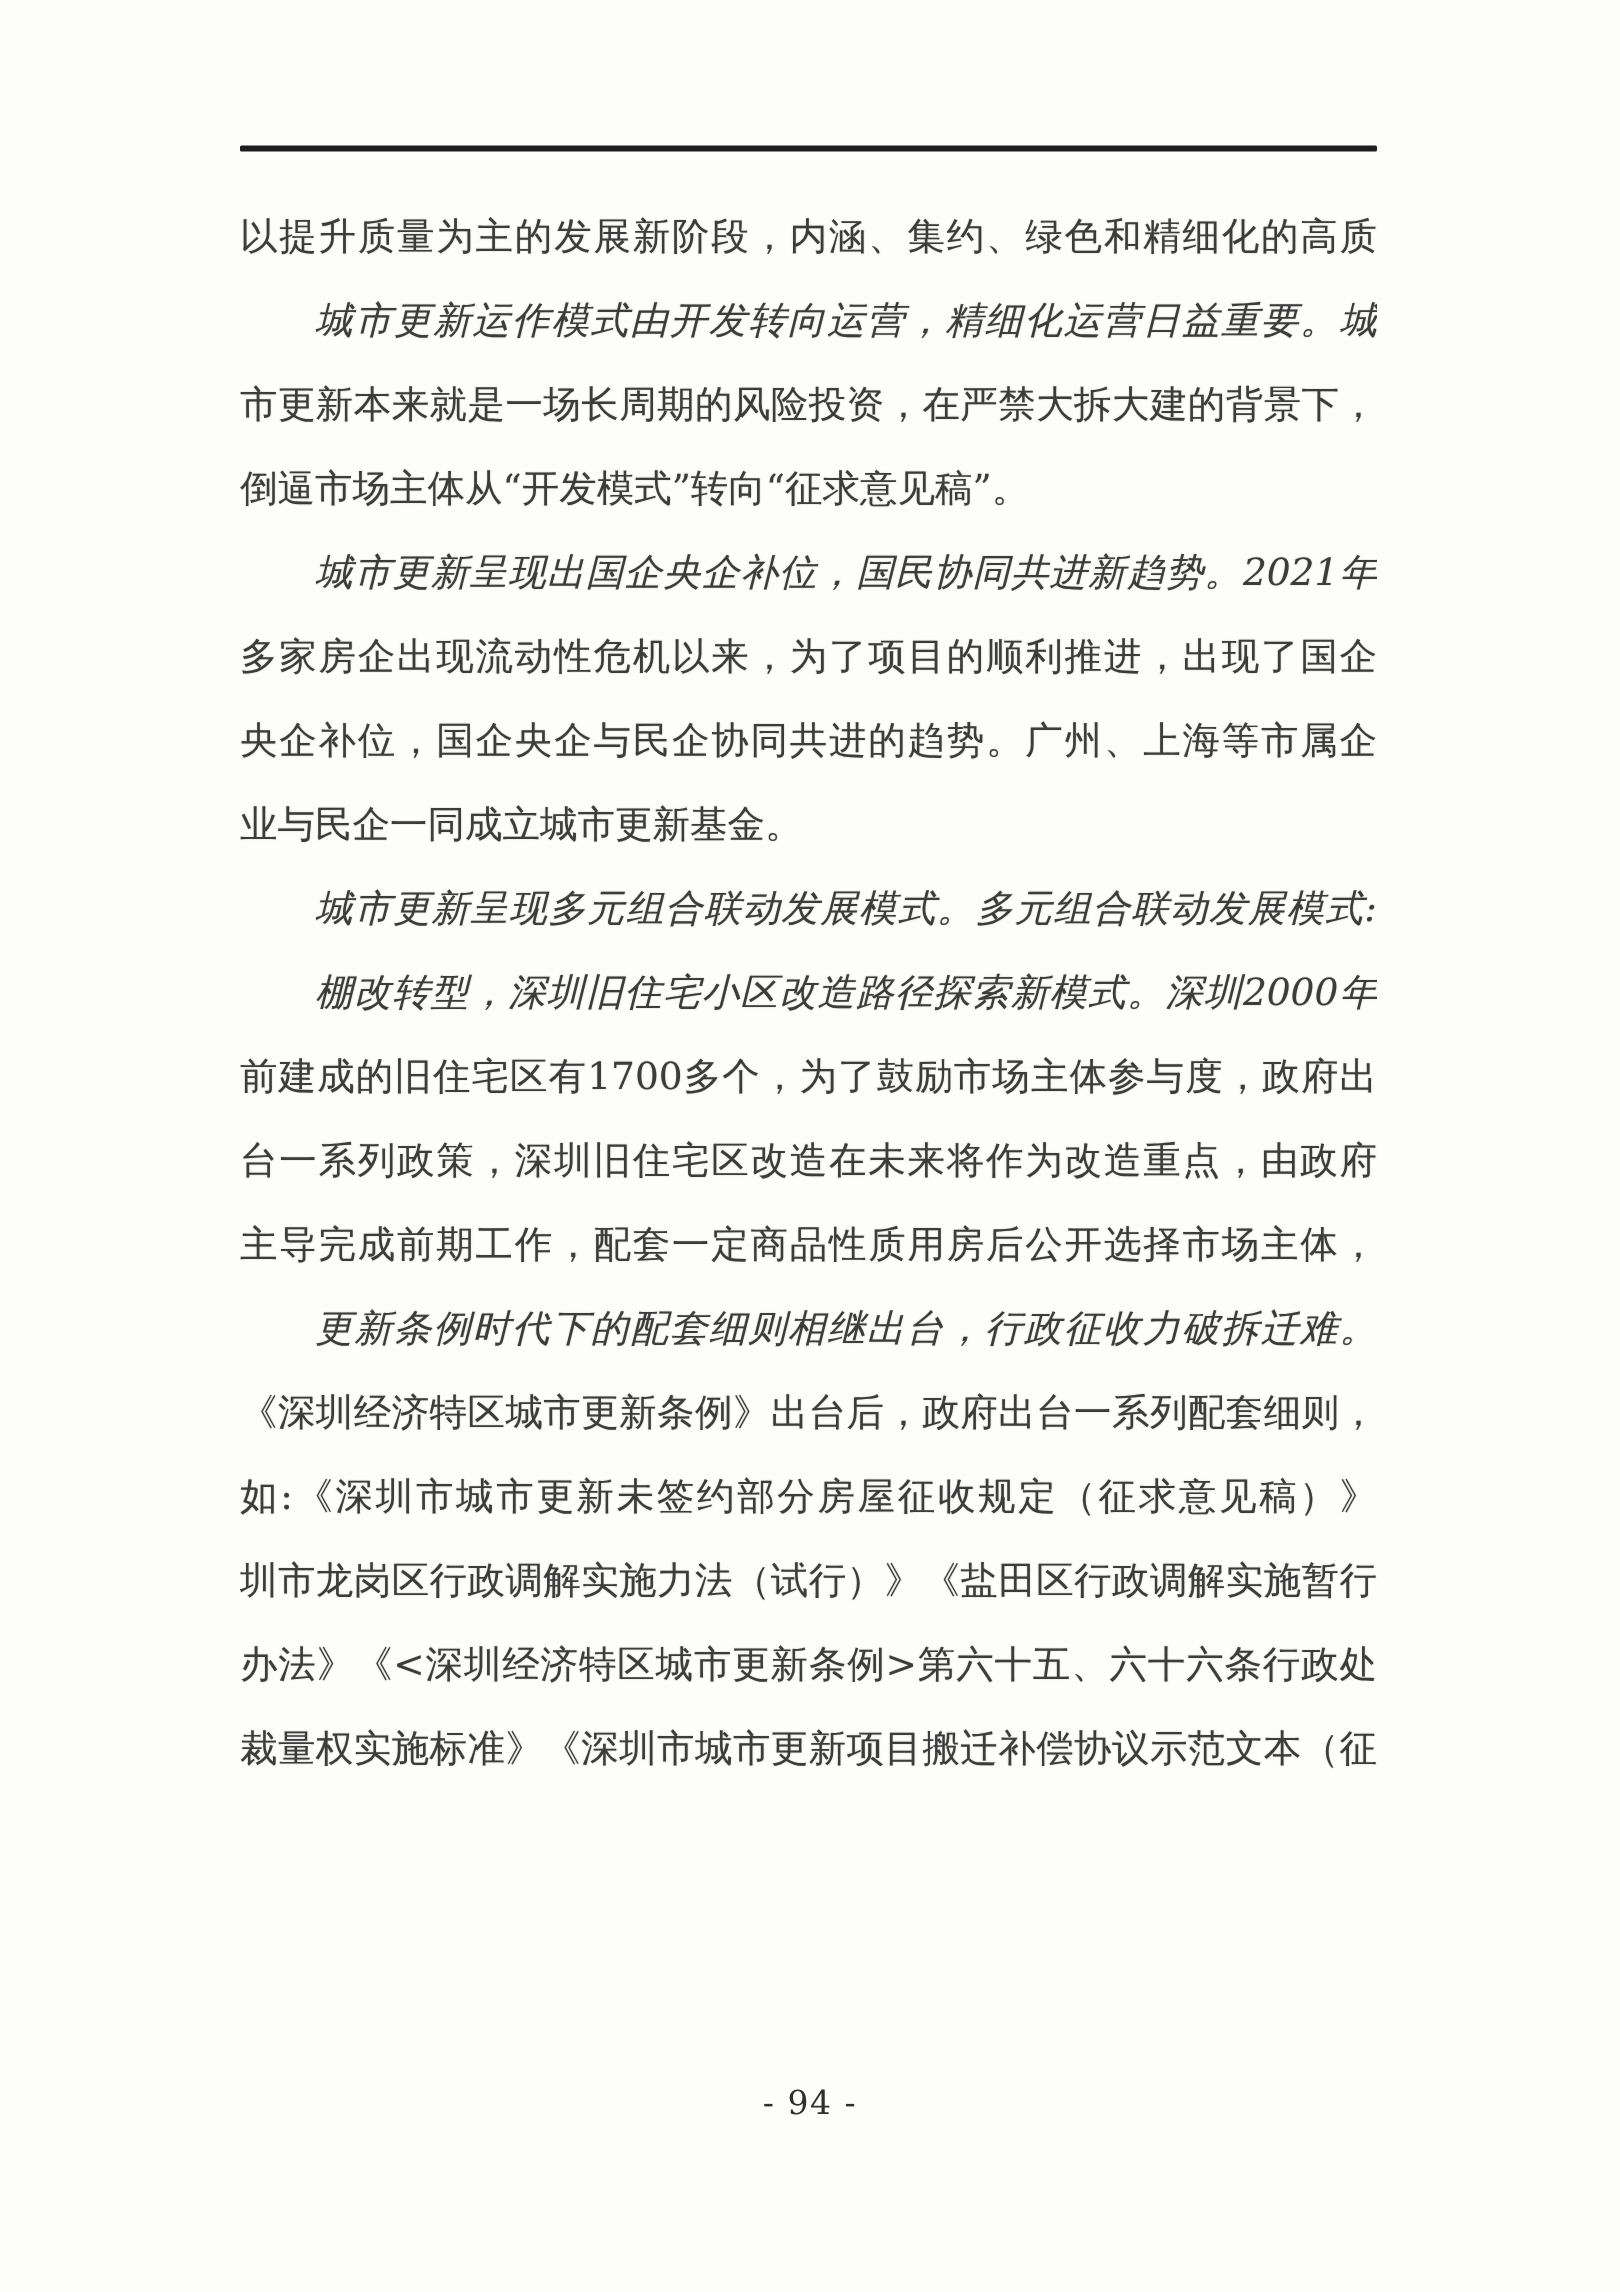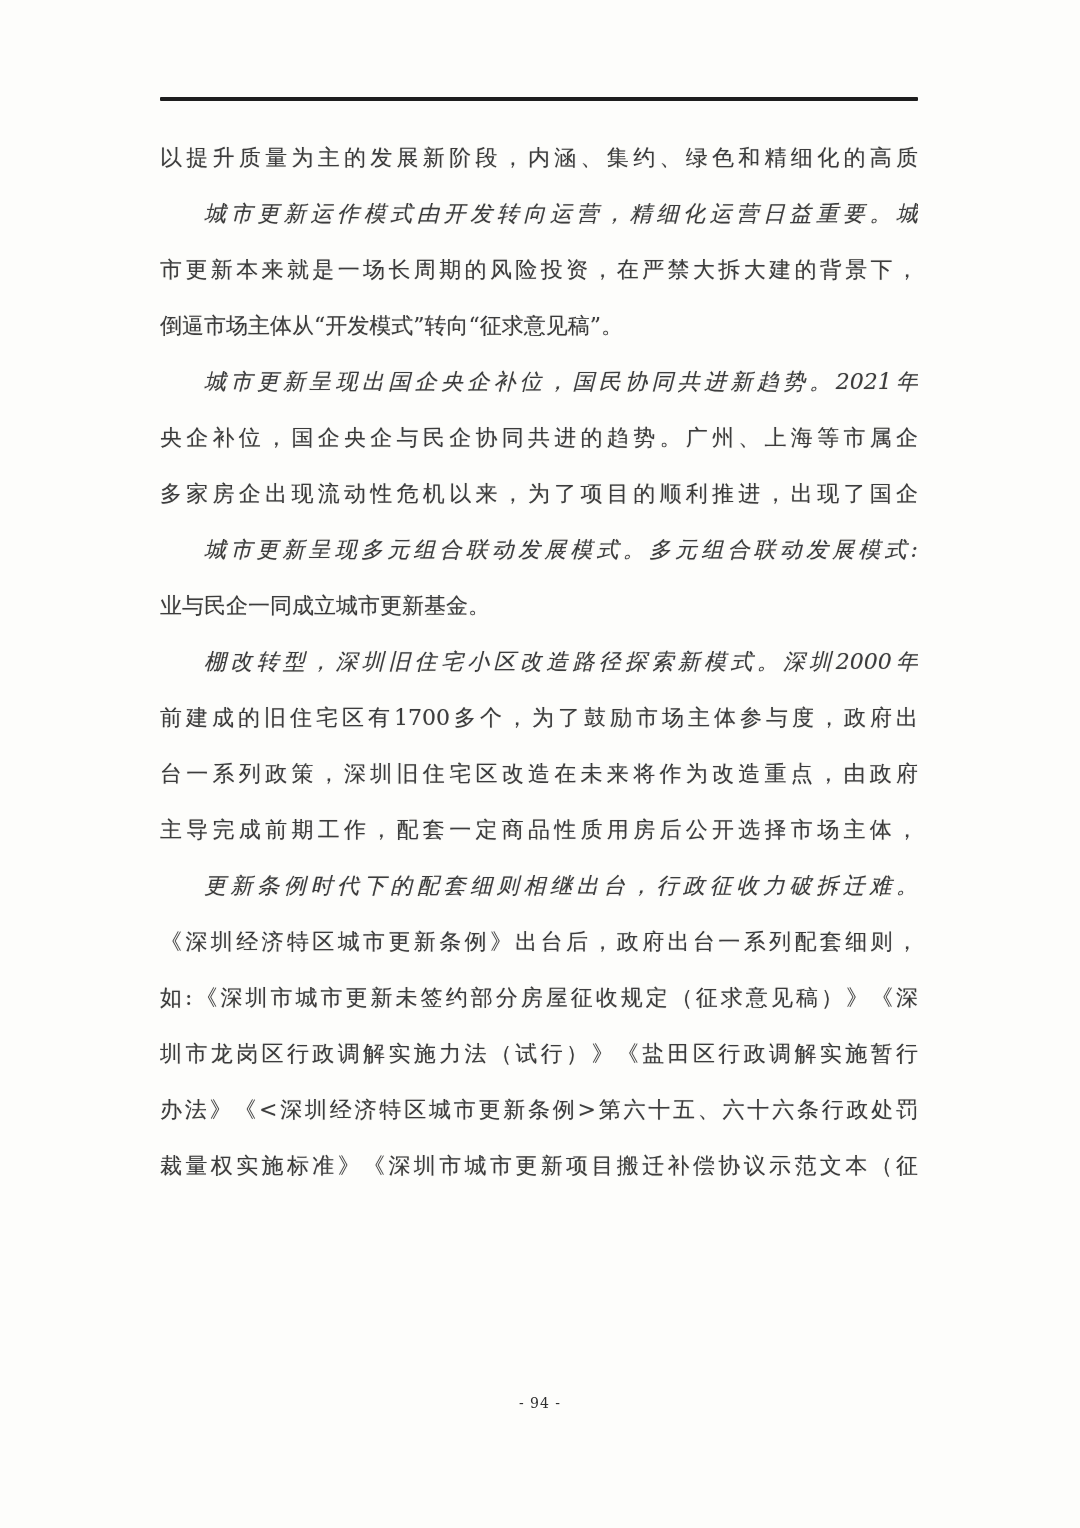--- a/index.html
+++ b/index.html
@@ -36,64 +36,64 @@
     position: absolute;
     left: 160px;
     top: 130px;
     width: 758px;
   }
   .line {
     margin: 0;
     padding: 0;
     height: 56px;
     line-height: 56px;
-    font-size: 22px;
+    font-size: 25px;
     color: var(--fg);
     text-align: justify;
     text-align-last: justify;
     overflow: hidden;
     white-space: normal;
     text-shadow: 0 0 1px rgba(70,70,70,0.40);
   }
   .line.end {
     text-align-last: left;
   }
   .line.indent {
     text-indent: 2em;
     font-style: italic;
   }
   .footer {
     position: absolute;
     left: 0;
     top: 1388px;
     width: 1080px;
     text-align: center;
-    font-size: 14px;
+    font-size: 22px;
     line-height: 30px;
     color: var(--footer-fg);
     letter-spacing: 1px;
   }
 </style>
 </head>
 <body>
 
 <div class="page">
 
   <div class="header-rule"></div>
 
   <main class="content">
     <p class="line">以提升质量为主的发展新阶段，内涵、集约、绿色和精细化的高质</p>
     <p class="line indent">城市更新运作模式由开发转向运营，精细化运营日益重要。城</p>
     <p class="line">市更新本来就是一场长周期的风险投资，在严禁大拆大建的背景下，</p>
     <p class="line end">倒逼市场主体从“开发模式”转向“征求意见稿”。</p>
     <p class="line indent">城市更新呈现出国企央企补位，国民协同共进新趋势。2021年</p>
+    <p class="line">多家房企出现流动性危机以来，为了项目的顺利推进，出现了国企</p>
     <p class="line">央企补位，国企央企与民企协同共进的趋势。广州、上海等市属企</p>
-    <p class="line">多家房企出现流动性危机以来，为了项目的顺利推进，出现了国企</p>
+    <p class="line end">业与民企一同成立城市更新基金。</p>
     <p class="line indent">城市更新呈现多元组合联动发展模式。多元组合联动发展模式:</p>
-    <p class="line end">业与民企一同成立城市更新基金。</p>
     <p class="line indent">棚改转型，深圳旧住宅小区改造路径探索新模式。深圳2000年</p>
     <p class="line">前建成的旧住宅区有1700多个，为了鼓励市场主体参与度，政府出</p>
     <p class="line">台一系列政策，深圳旧住宅区改造在未来将作为改造重点，由政府</p>
     <p class="line">主导完成前期工作，配套一定商品性质用房后公开选择市场主体，</p>
     <p class="line indent">更新条例时代下的配套细则相继出台，行政征收力破拆迁难。</p>
     <p class="line">《深圳经济特区城市更新条例》出台后，政府出台一系列配套细则，</p>
     <p class="line">如:《深圳市城市更新未签约部分房屋征收规定（征求意见稿）》《深</p>
     <p class="line">圳市龙岗区行政调解实施力法（试行）》《盐田区行政调解实施暂行</p>
     <p class="line">办法》《&lt;深圳经济特区城市更新条例&gt;第六十五、六十六条行政处罚</p>
     <p class="line">裁量权实施标准》《深圳市城市更新项目搬迁补偿协议示范文本（征</p>

